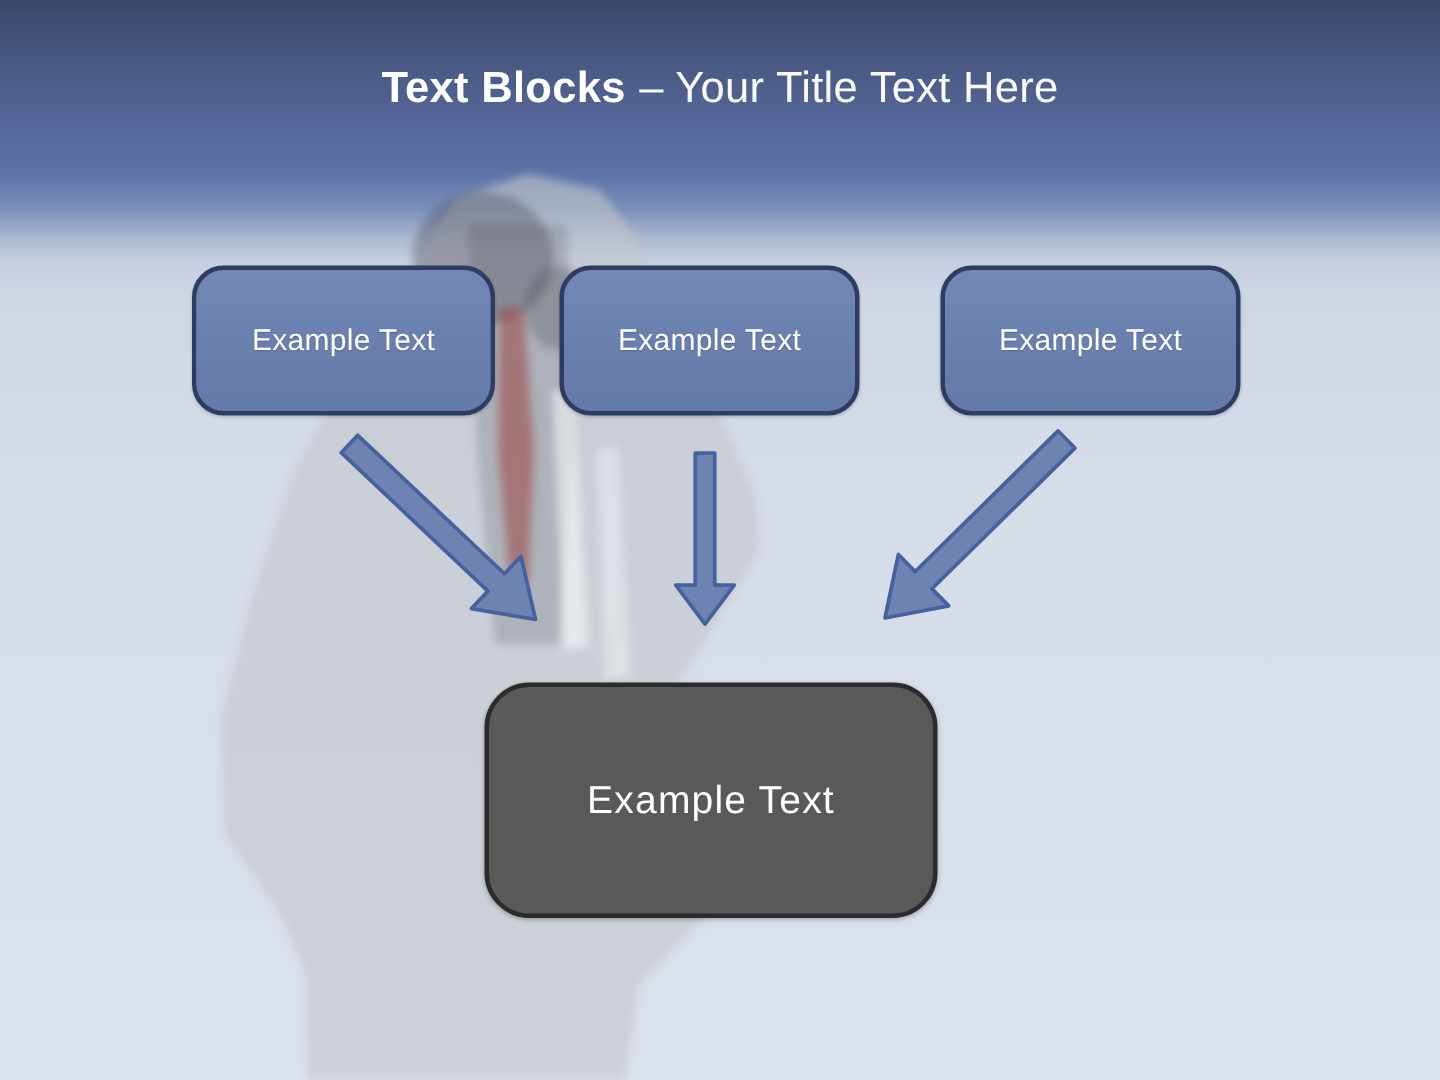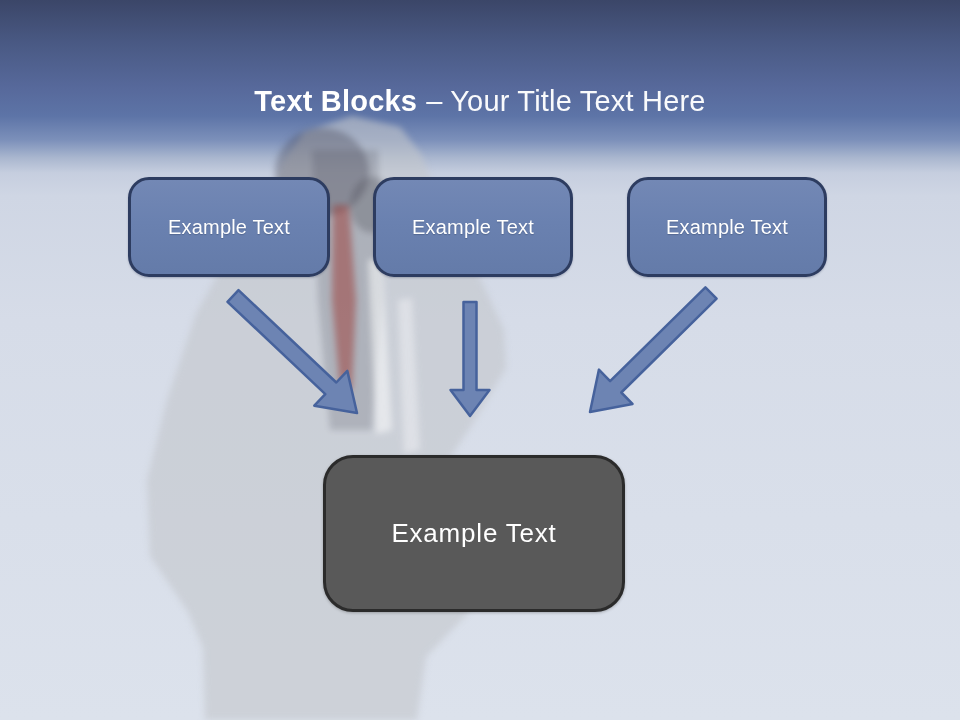--- a/index.html
+++ b/index.html
@@ -22,21 +22,21 @@
   }
   
   .ghost{
     position:absolute;left:0;top:0;width:960px;height:720px;
     filter:blur(3px);
     pointer-events:none;
   }
   
   .hdr{
     position:absolute;left:0;top:0;width:960px;height:118px;
-    display:flex;align-items:flex-end;justify-content:center;
+    display:flex;align-items:center;justify-content:center;
   }
   .hdr h1{
     margin:0;font-size:29px;font-weight:400;color:#ffffff;
     letter-spacing:.2px;white-space:nowrap;
   }
   .t-bold{font-weight:700;}
   .t-reg{font-weight:400;margin-left:9px;opacity:.97;}
   
   .connectors{
     position:absolute;left:0;top:0;width:960px;height:720px;

